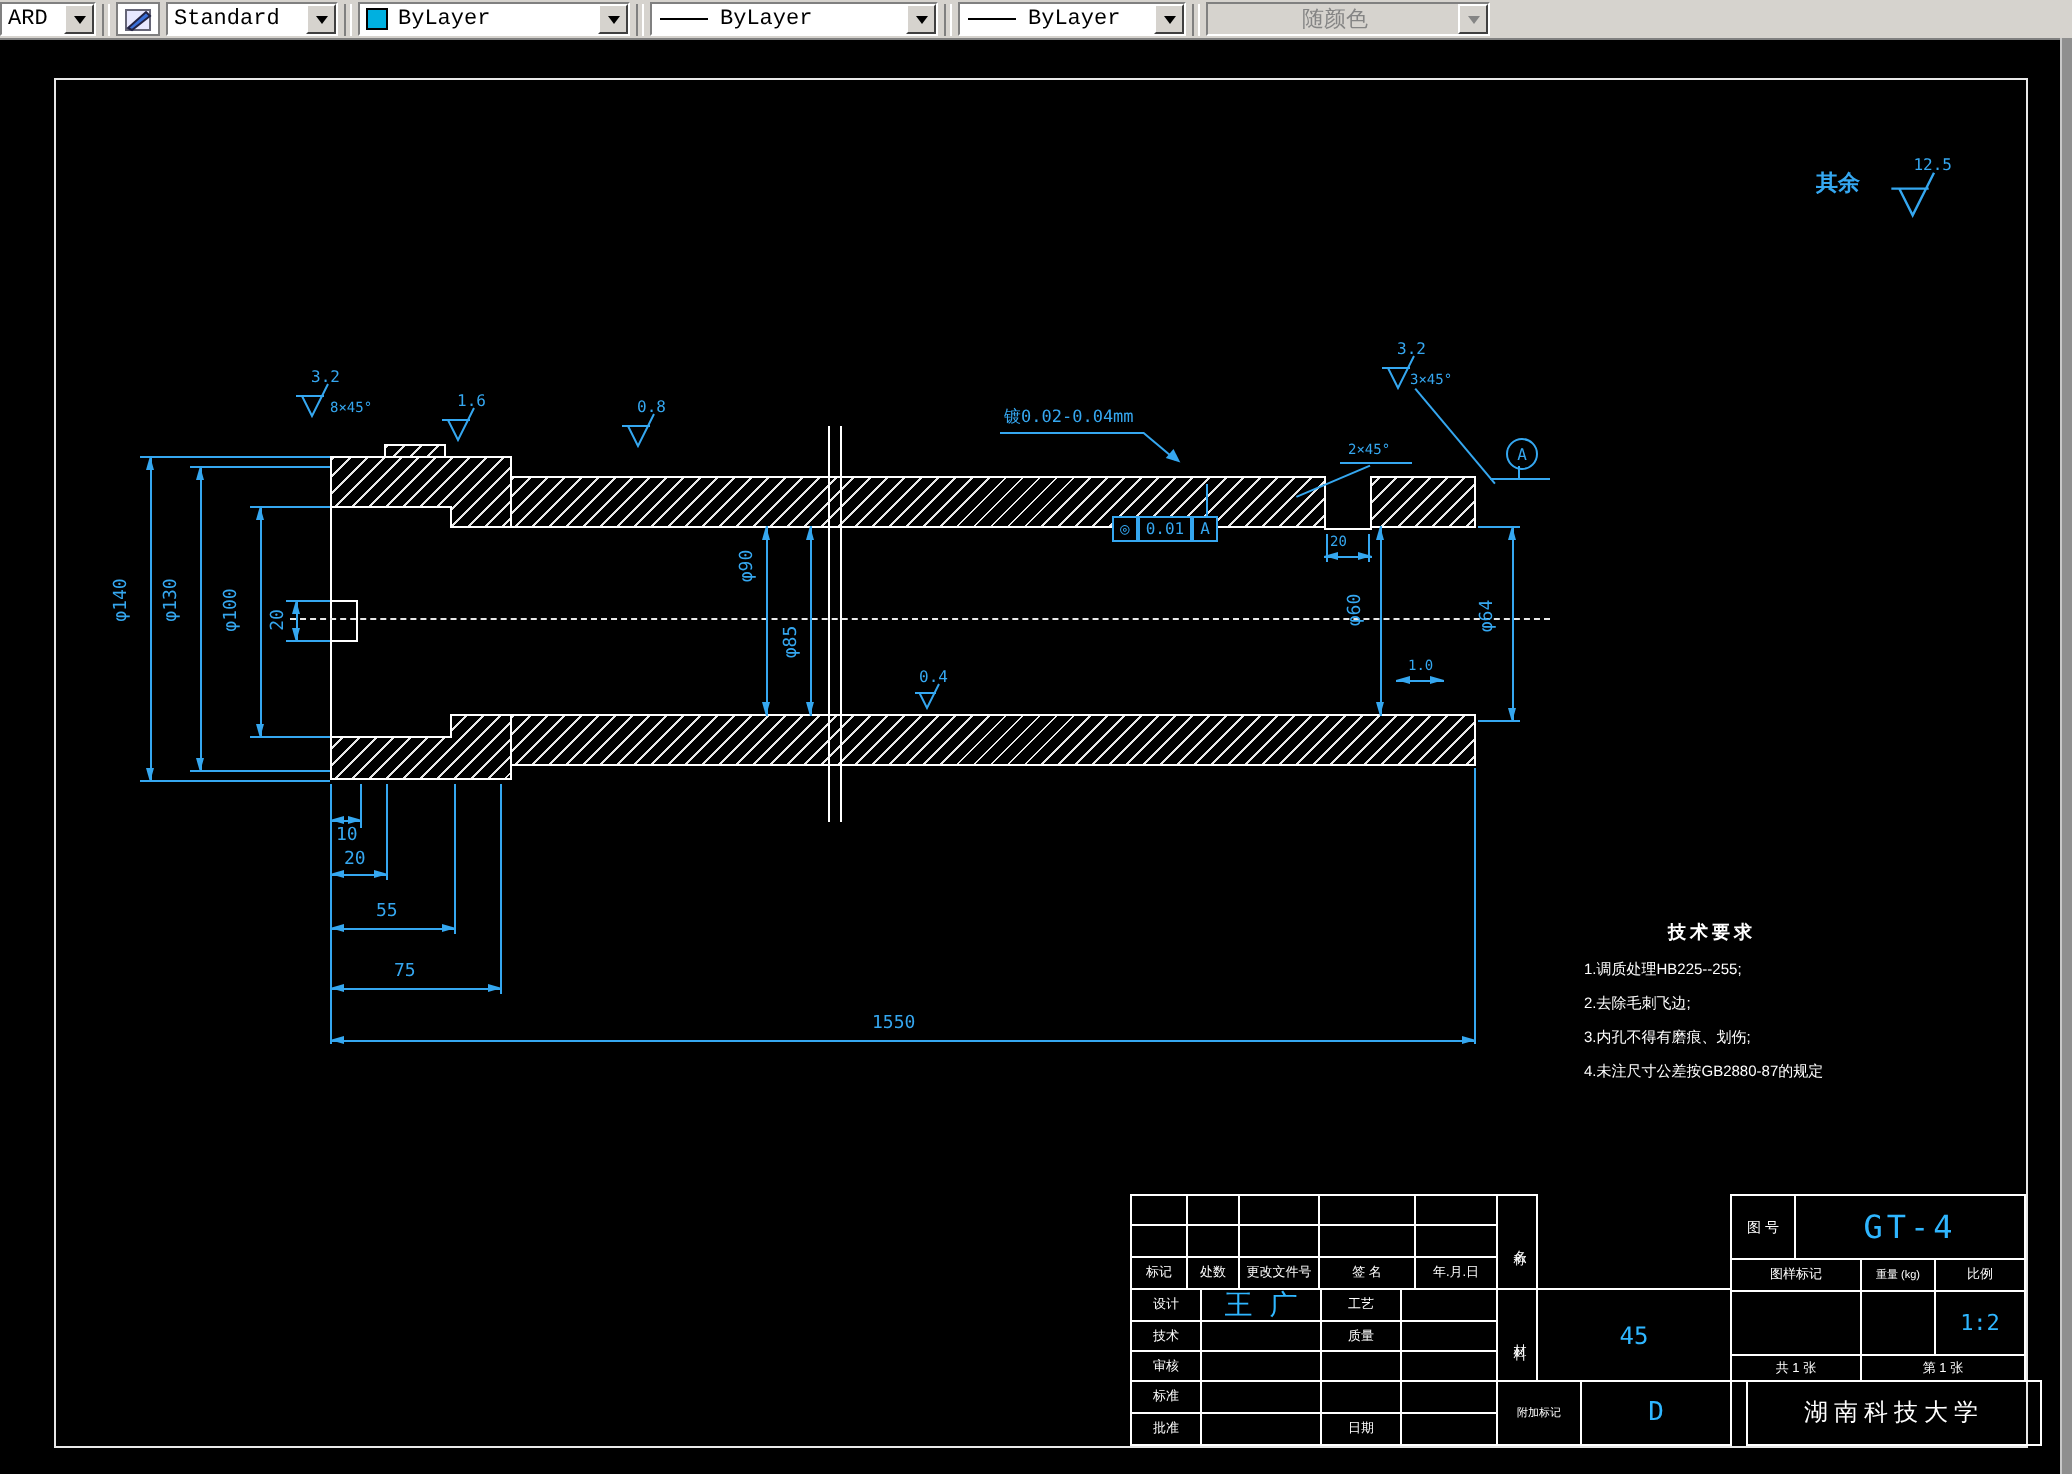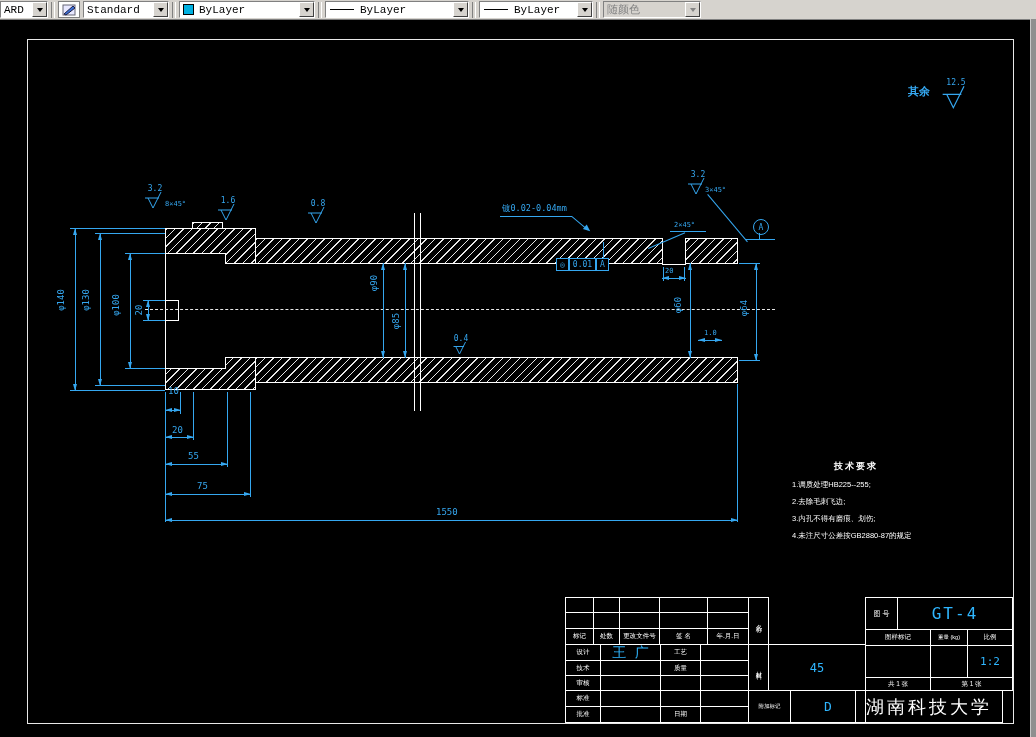--- a/index.html
+++ b/index.html
@@ -9,21 +9,21 @@
   
   #toolbar{position:absolute;left:0;top:0;width:1036px;height:19px;background:#d6d3ce;
            border-bottom:1px solid #808080;display:flex;align-items:center;}
   .combo{display:flex;align-items:center;height:15px;background:#fff;
          border:1px solid;border-color:#808080 #fff #fff #808080;box-sizing:content-box;}
   .combo .ctext{flex:1;font-size:11px;color:#000;padding:0 3px;white-space:nowrap;overflow:hidden;
          font-family:"Liberation Mono","DejaVu Sans Mono",monospace;}
   .combo .cbtn{width:15px;height:15px;background:#d6d3ce;border:1px solid;
          border-color:#fff #404040 #404040 #fff;display:flex;align-items:center;justify-content:center;box-sizing:border-box;}
   .tri{width:0;height:0;border-left:3px solid transparent;border-right:3px solid transparent;border-top:4px solid #000;}
-  .combo.disabled{background:#d6d3ce;}
+  .combo.disabled{background:#d6d3ce;padding-left:44px;}
   .combo.disabled .ctext{color:#858585;}
   .combo.disabled .tri{border-top-color:#858585;}
   .tbsep{width:2px;height:16px;border-left:1px solid #808080;border-right:1px solid #fff;margin:0 3px;}
   .swatch{width:9px;height:9px;background:#00b0e0;border:1px solid #000;margin:0 2px 0 3px;}
   .lineglyph{width:24px;height:1px;background:#000;margin:0 3px 0 4px;}
   
   .wline{position:absolute;background:#fff;}
   .gline{position:absolute;background:#bfbfbf;}
   .cline{position:absolute;border-top:1px dashed #e8e8e8;height:0;}
   .hatch{position:absolute;border:1px solid #fff;box-sizing:border-box;
@@ -36,21 +36,21 @@
   .dimh::after{content:"";position:absolute;right:0;top:-2px;width:0;height:0;
      border-top:2px solid transparent;border-bottom:2px solid transparent;border-left:7px solid var(--dim);}
   .dimv{position:absolute;width:1px;background:var(--dim);}
   .dimv::before{content:"";position:absolute;top:0;left:-2px;width:0;height:0;
      border-left:2px solid transparent;border-right:2px solid transparent;border-bottom:7px solid var(--dim);}
   .dimv::after{content:"";position:absolute;bottom:0;left:-2px;width:0;height:0;
      border-left:2px solid transparent;border-right:2px solid transparent;border-top:7px solid var(--dim);}
   .lbl{position:absolute;color:var(--dim);font:9px "DejaVu Sans Mono",monospace;white-space:nowrap;}
   .vlbl{transform:rotate(-90deg);}
   .small{font-size:7px;}
-  .rough{position:absolute;color:var(--dim);text-align:center;}
+  .rough{position:absolute;color:var(--dim);text-align:right;}
   .rough .rv{display:block;font:8px "DejaVu Sans Mono",monospace;margin-bottom:-2px;}
   .fcf{position:absolute;display:flex;background:#000;color:var(--dim);
        font:8px "DejaVu Sans Mono",monospace;}
   .fcf span{border:1px solid var(--dim);padding:0 3px;line-height:11px;}
   .datum{position:absolute;width:14px;height:14px;border:1px solid var(--dim);border-radius:50%;
          color:var(--dim);font:8px "DejaVu Sans Mono",monospace;display:flex;align-items:center;justify-content:center;}
   
   #techreq{position:absolute;left:792px;top:460px;width:170px;color:#fff;}
   #techreq .trt{font:bold 9px "Liberation Sans",sans-serif;margin-left:42px;letter-spacing:2px;}
   #techreq .tri-line{font:7.5px "Liberation Sans",sans-serif;margin-top:7px;white-space:nowrap;}
@@ -159,21 +159,21 @@
   <div class="ext" style="left:180px;top:392px;width:1px;height:22px;"></div>
   <div class="ext" style="left:193px;top:392px;width:1px;height:48px;"></div>
   <div class="ext" style="left:227px;top:392px;width:1px;height:75px;"></div>
   <div class="ext" style="left:250px;top:392px;width:1px;height:105px;"></div>
   <div class="ext" style="left:737px;top:384px;width:1px;height:138px;"></div>
   <div class="dimh" style="left:165px;top:410px;width:16px;"></div>
   <div class="dimh" style="left:165px;top:437px;width:29px;"></div>
   <div class="dimh" style="left:165px;top:464px;width:63px;"></div>
   <div class="dimh" style="left:165px;top:494px;width:86px;"></div>
   <div class="dimh" style="left:165px;top:520px;width:573px;"></div>
-  <span class="lbl" style="left:168px;top:386px;">10</span>
+  <span class="lbl" style="left:168px;top:413px;">10</span>
   <span class="lbl" style="left:172px;top:425px;">20</span>
   <span class="lbl" style="left:188px;top:451px;">55</span>
   <span class="lbl" style="left:197px;top:481px;">75</span>
   <span class="lbl" style="left:436px;top:507px;">1550</span>
 
   <div class="dimv" style="left:383px;top:263px;height:95px;"></div>
   <div class="dimv" style="left:405px;top:263px;height:95px;"></div>
   <span class="lbl vlbl" style="left:366px;top:278px;">φ90</span>
   <span class="lbl vlbl" style="left:388px;top:316px;">φ85</span>
 
@@ -319,16 +319,16 @@
     <div class="tb val" style="left:332px;top:0;width:116px;height:33px;font-size:16px;letter-spacing:2px;">GT-4</div>
     <div class="tb" style="left:300px;top:32px;width:66px;height:17px;">图样标记</div>
     <div class="tb" style="left:365px;top:32px;width:38px;height:17px;font-size:5.5px;">重量 (kg)</div>
     <div class="tb" style="left:402px;top:32px;width:46px;height:17px;">比例</div>
     <div class="tb" style="left:300px;top:48px;width:66px;height:33px;"></div>
 
     <div class="tb" style="left:365px;top:48px;width:38px;height:33px;"></div>
     <div class="tb val" style="left:402px;top:48px;width:46px;height:33px;font-size:11px;">1:2</div>
     <div class="tb" style="left:300px;top:80px;width:66px;height:14px;">共 1 张</div>
     <div class="tb" style="left:365px;top:80px;width:83px;height:14px;">第 1 张</div>
-    <div class="tb" style="left:290px;top:93px;width:148px;height:33px;font-size:18px;letter-spacing:3px;">湖南科技大学</div>
+    <div class="tb" style="left:308px;top:93px;width:148px;height:33px;font-size:12px;letter-spacing:3px;">湖南科技大学</div>
   </div>
 
 </div>
 
 </body></html>

